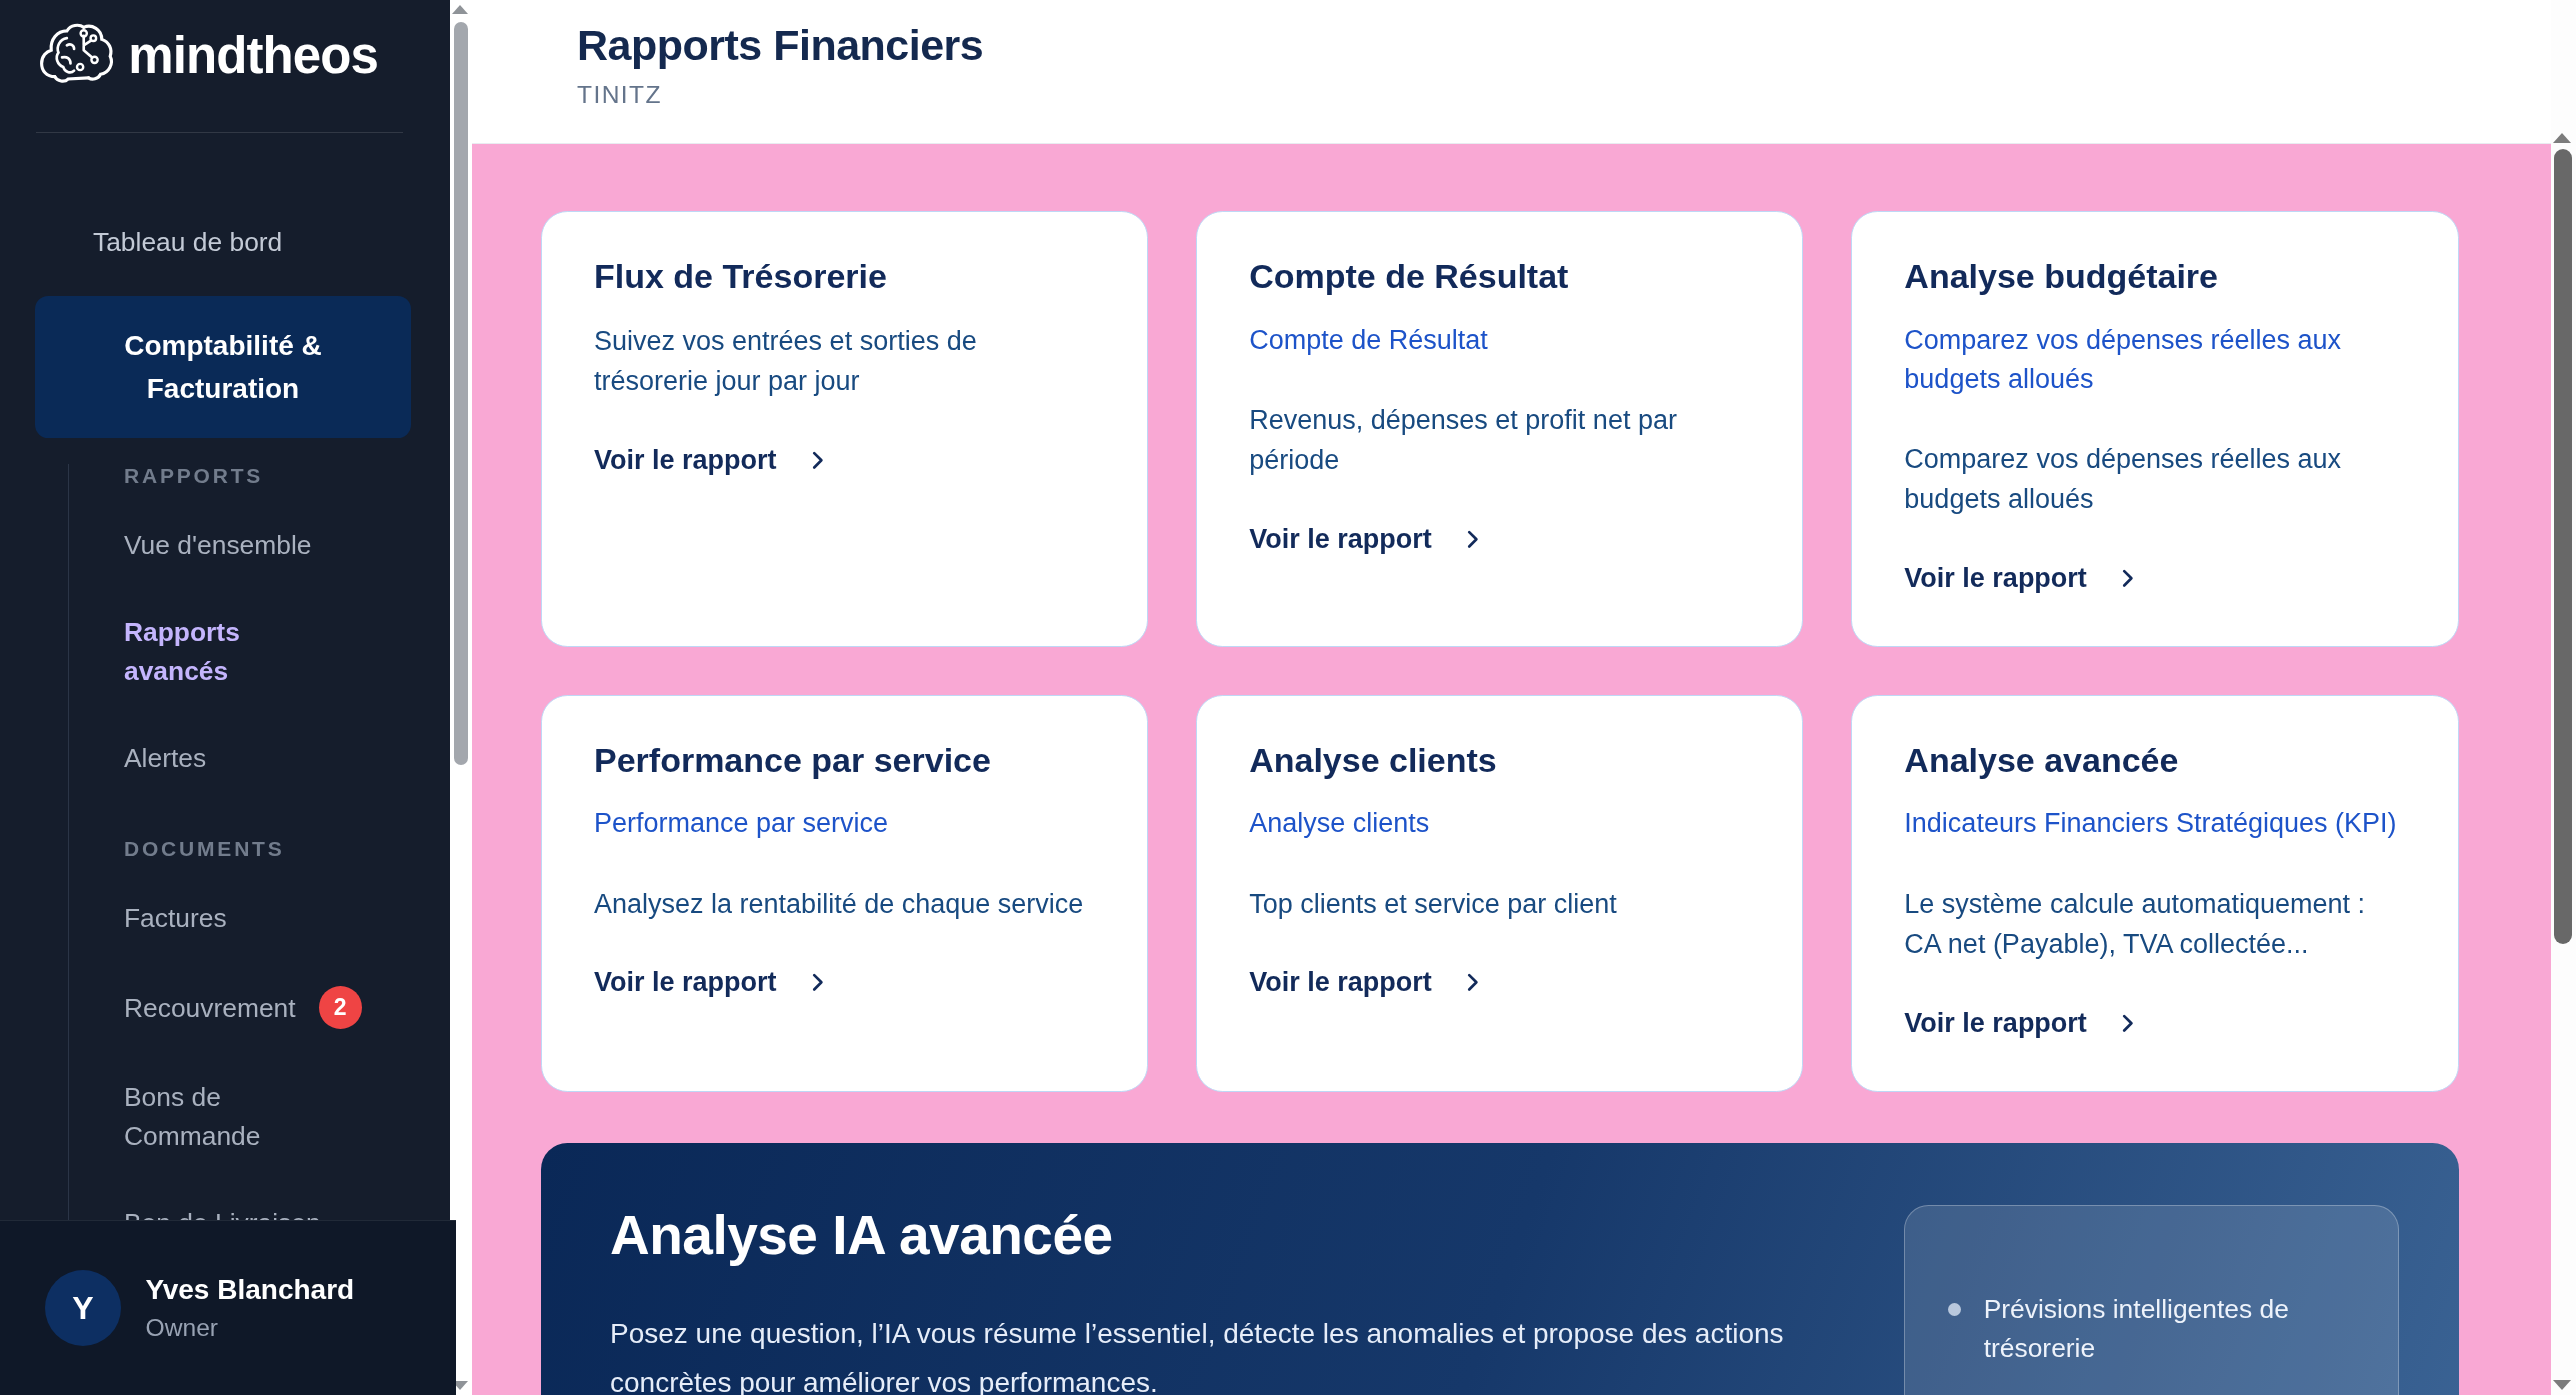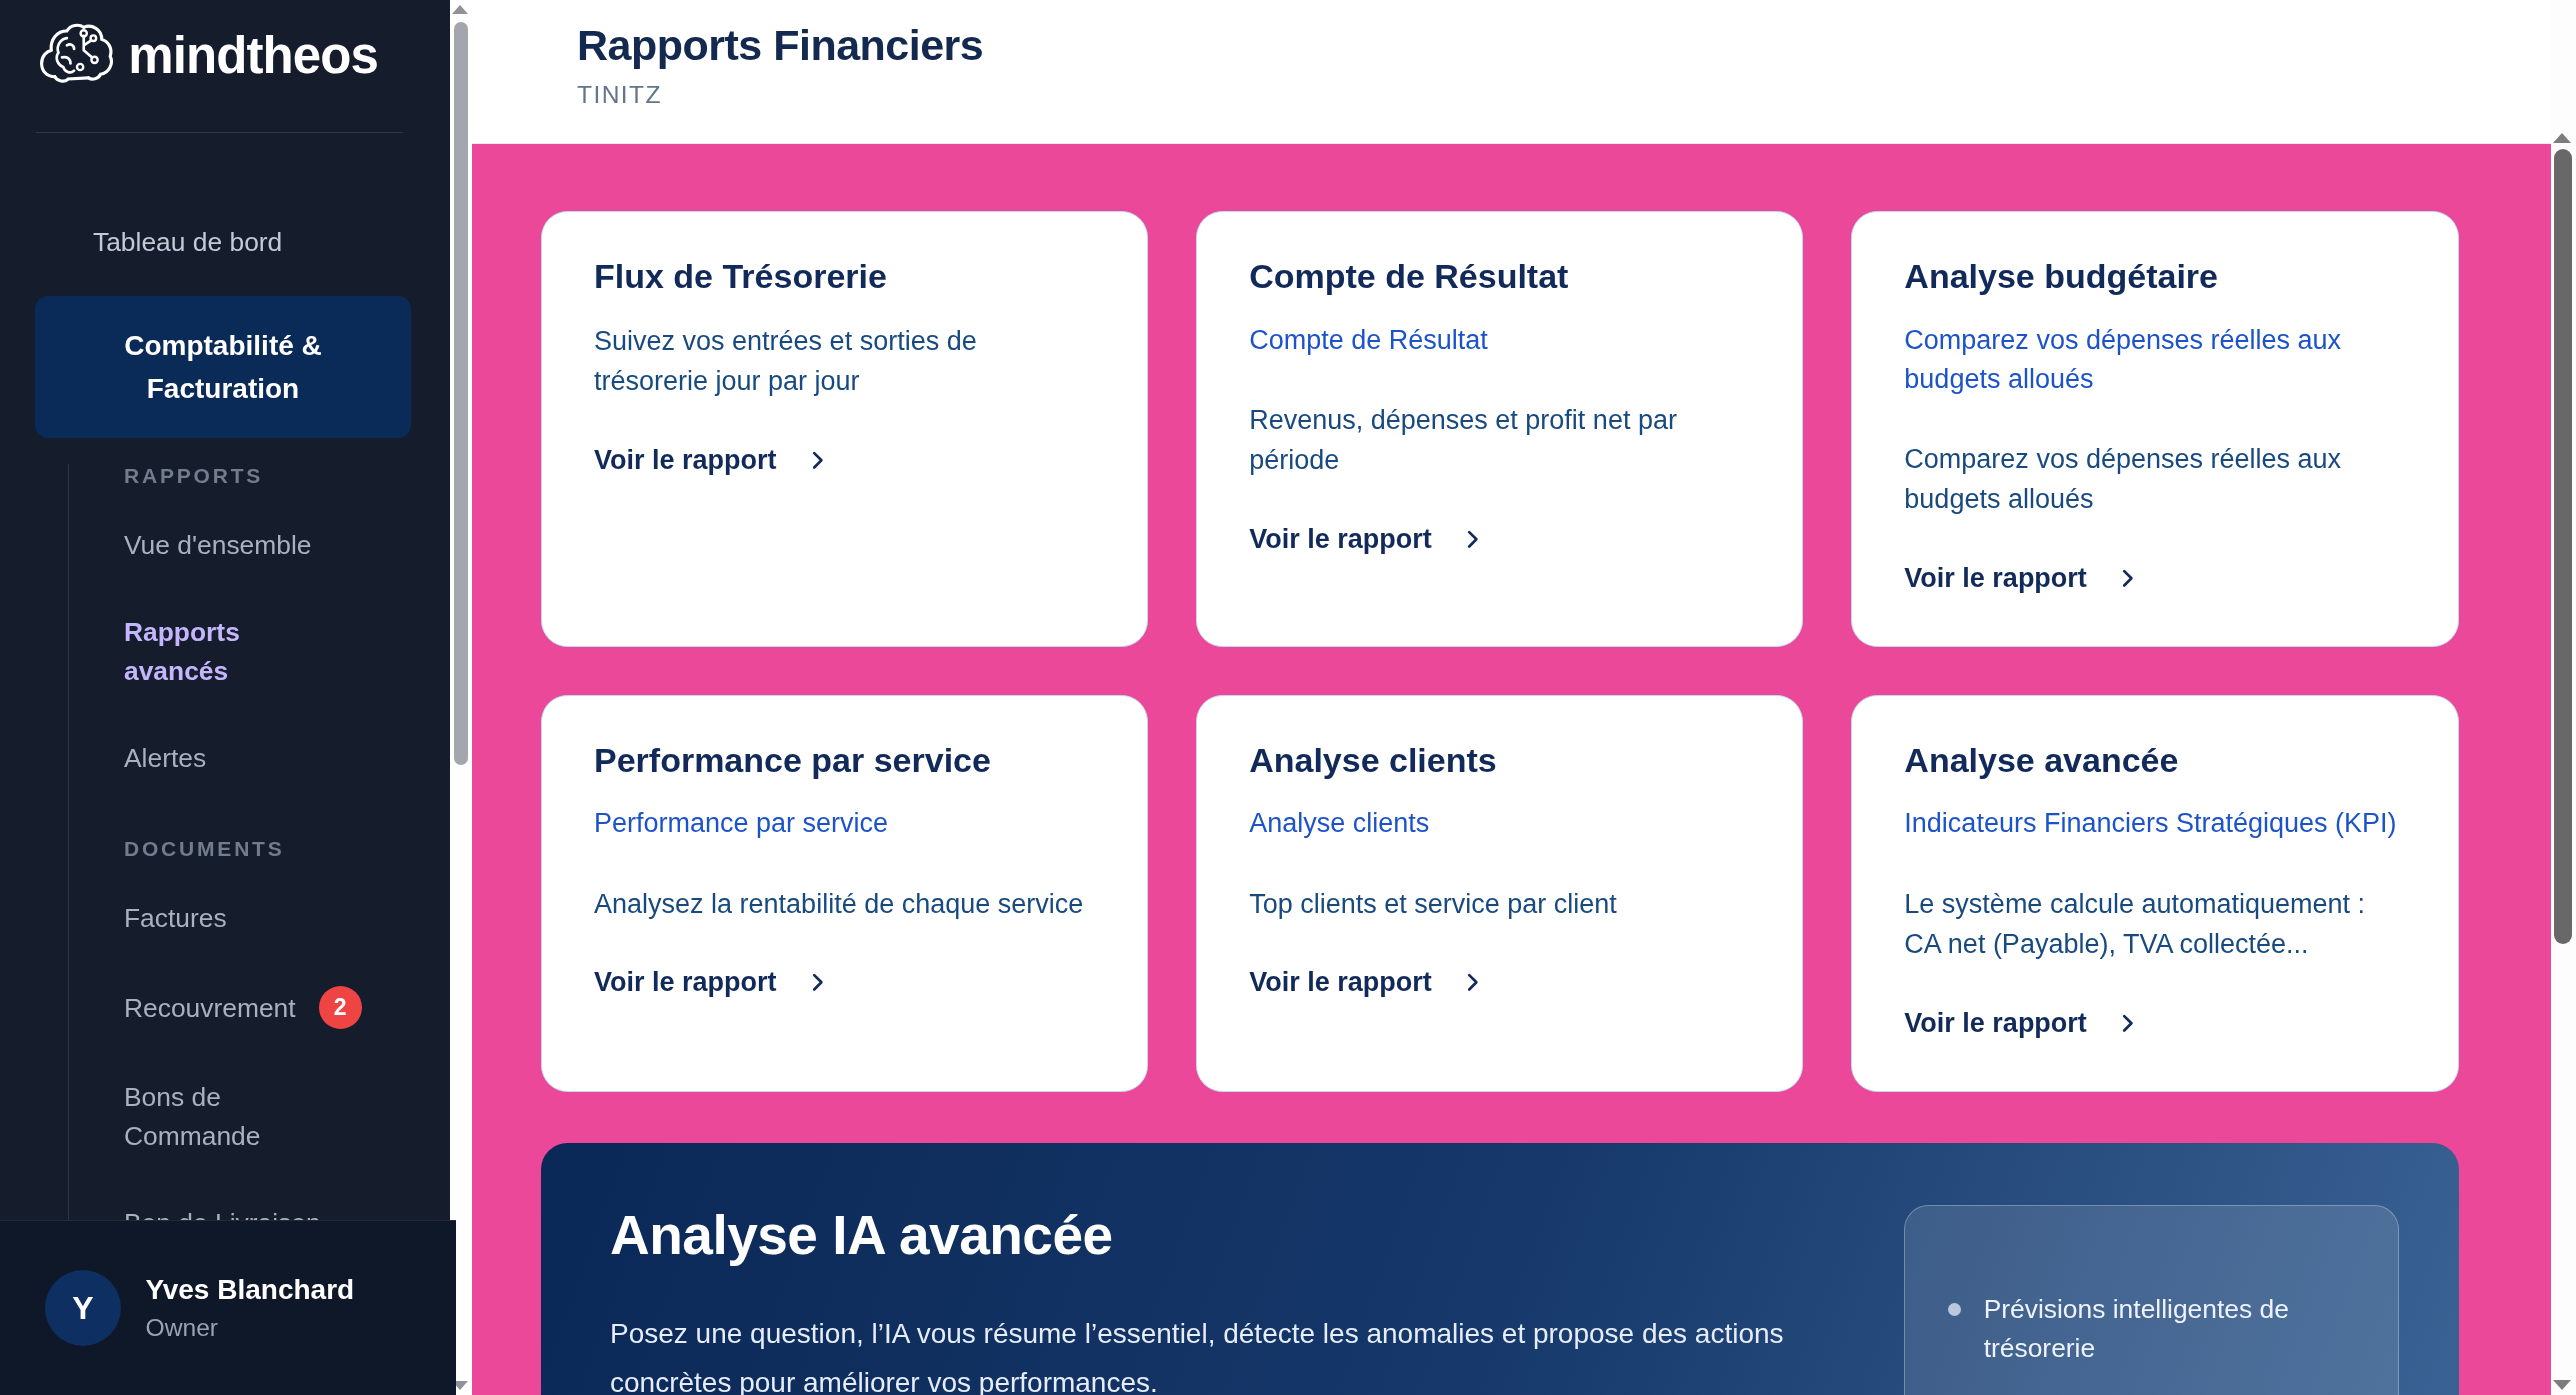--- a/index.html
+++ b/index.html
@@ -46,21 +46,21 @@
   .user-box { position:absolute; left:0; bottom:0; width:456px; height:175px;
     background:#0f1828; border-top:0.9px solid rgba(255,255,255,0.08);
     display:flex; align-items:center; padding-left:45px; gap:24.6px; cursor:pointer; }
   .avatar { width:76px; height:76px; border-radius:50%; background:#0d2f62;
     color:#ffffff; font-size:32px; font-weight:700; display:flex; align-items:center;
     justify-content:center; flex:0 0 auto; }
   .user-name { color:#ffffff; font-size:28px; font-weight:700; margin-bottom:7.6px; }
   .user-role { color:#98a2b3; font-size:24.6px; }
 
   
-  .main { position:absolute; left:472px; top:0; right:0; bottom:0; background:#ec4899; }
+  .main { position:absolute; left:472px; top:0; right:0; bottom:0; background:#f9a8d4; }
   .header { position:absolute; left:0; top:0; right:0; height:144px; background:#ffffff;
     border-bottom:0.9px solid #e9ecf1; padding:21px 0 0 105px; }
   .page-title { font-size:43px; font-weight:700; color:#14294f; letter-spacing:-0.5px; }
   .page-sub { margin-top:11.3px; font-size:24.6px; color:#64748b; letter-spacing:1.4px; }
 
   .content { position:absolute; left:0; top:145px; right:25.5px; bottom:0;
     padding:66px 92px 0 69px; overflow:hidden; }
 
   .cards-grid { display:grid; grid-template-columns:repeat(3, 1fr);
     column-gap:41px; row-gap:51px;gap:48px; }

